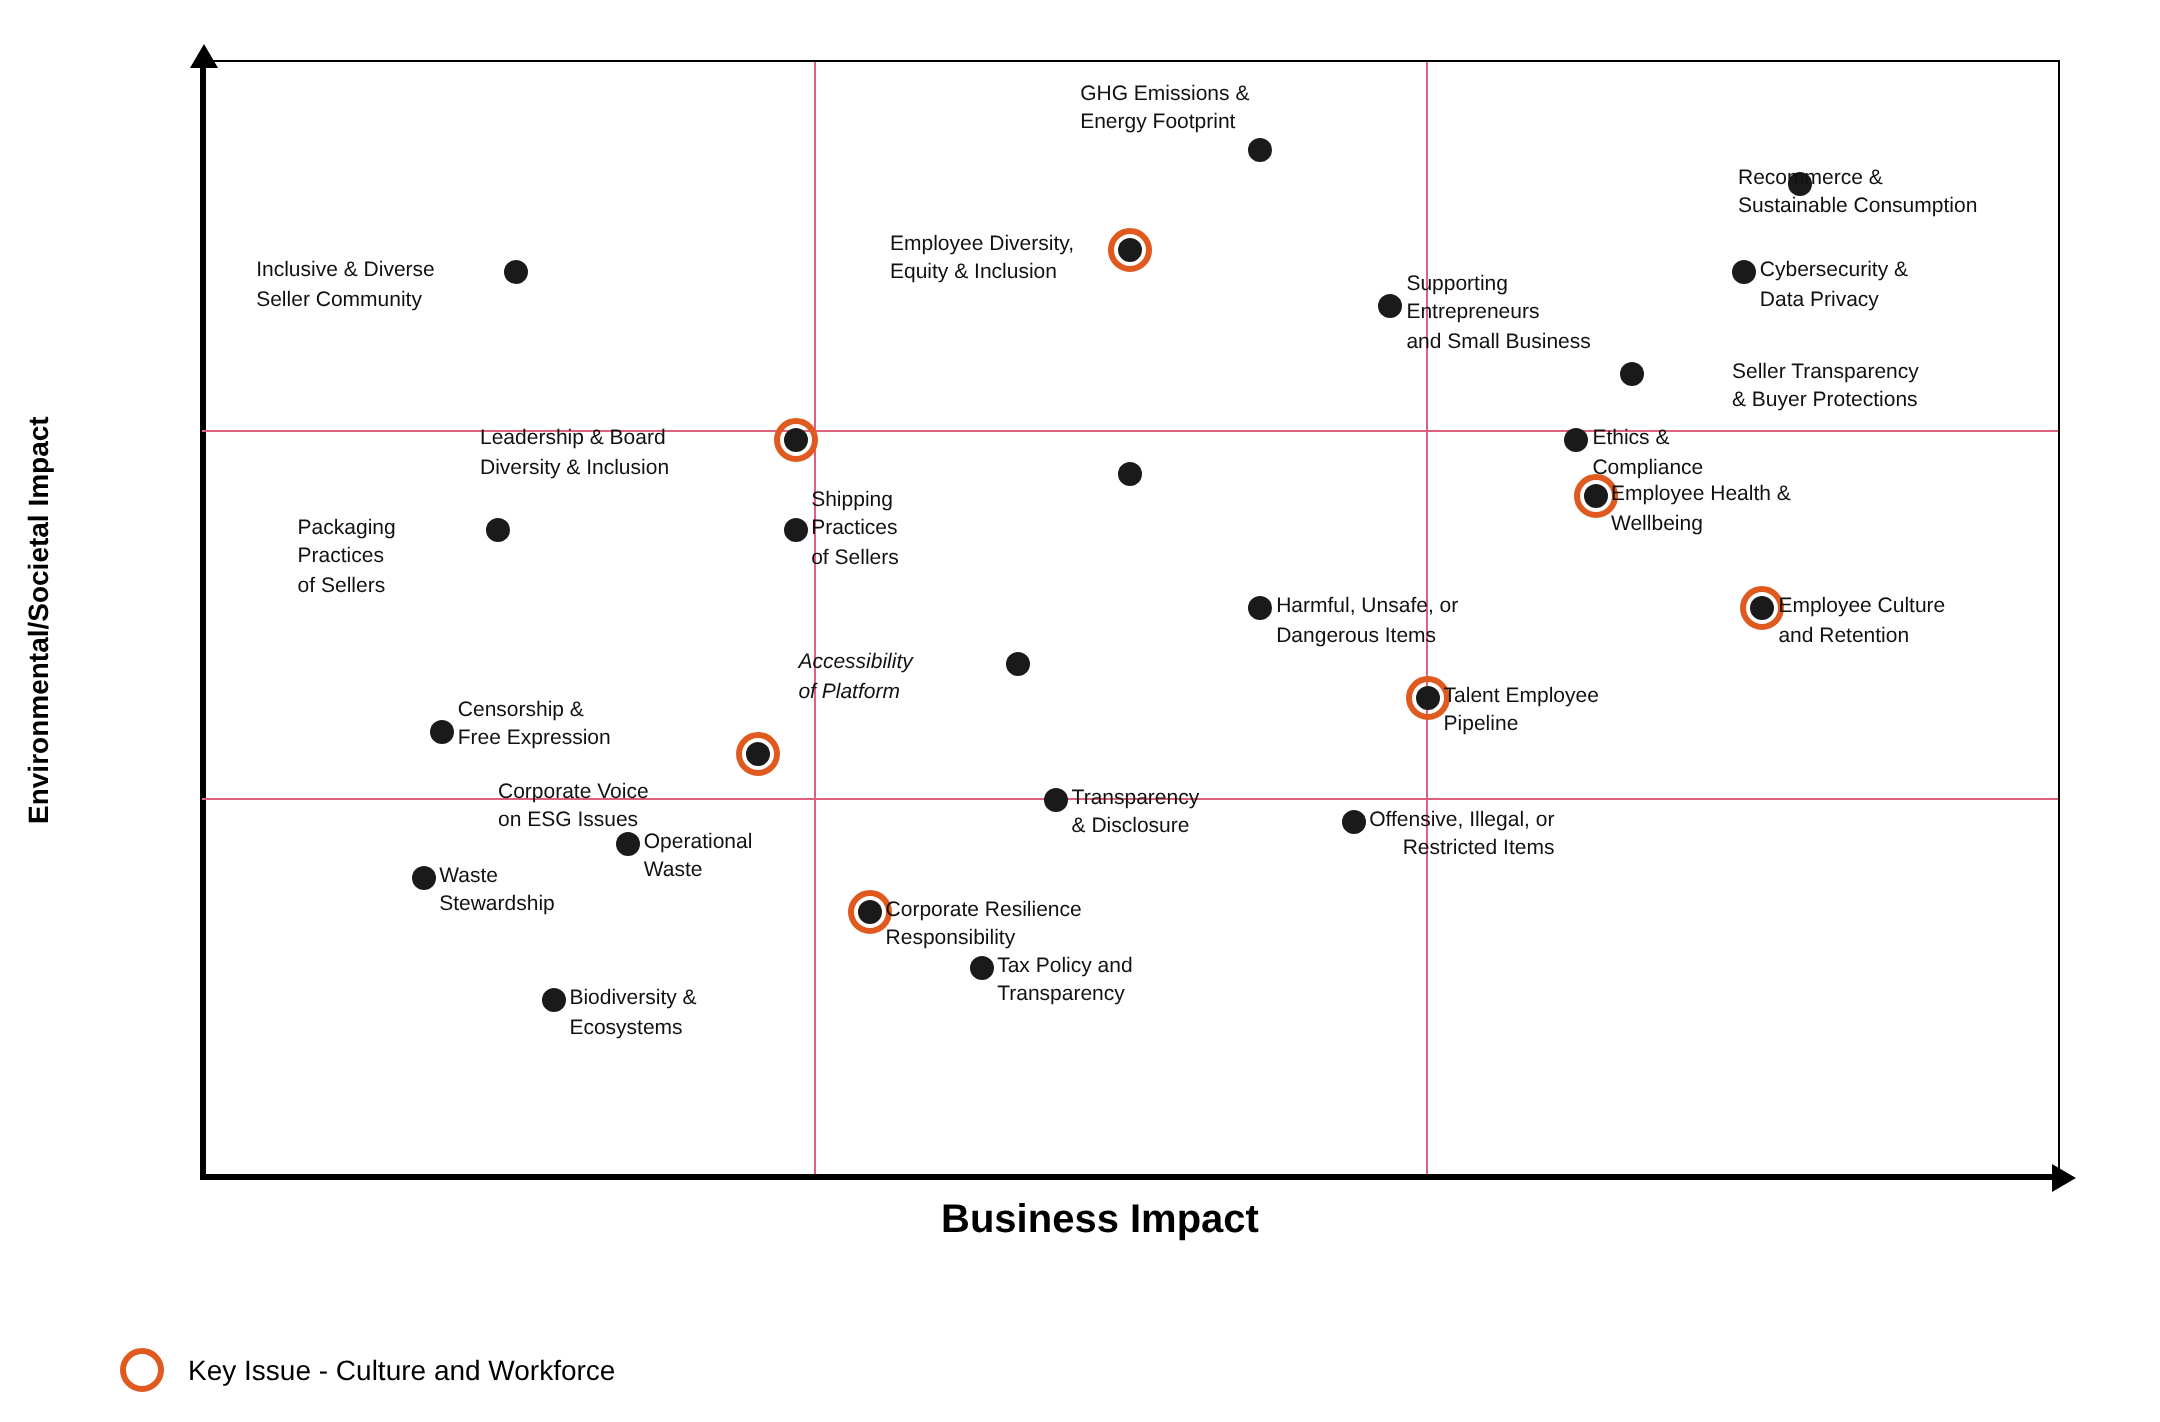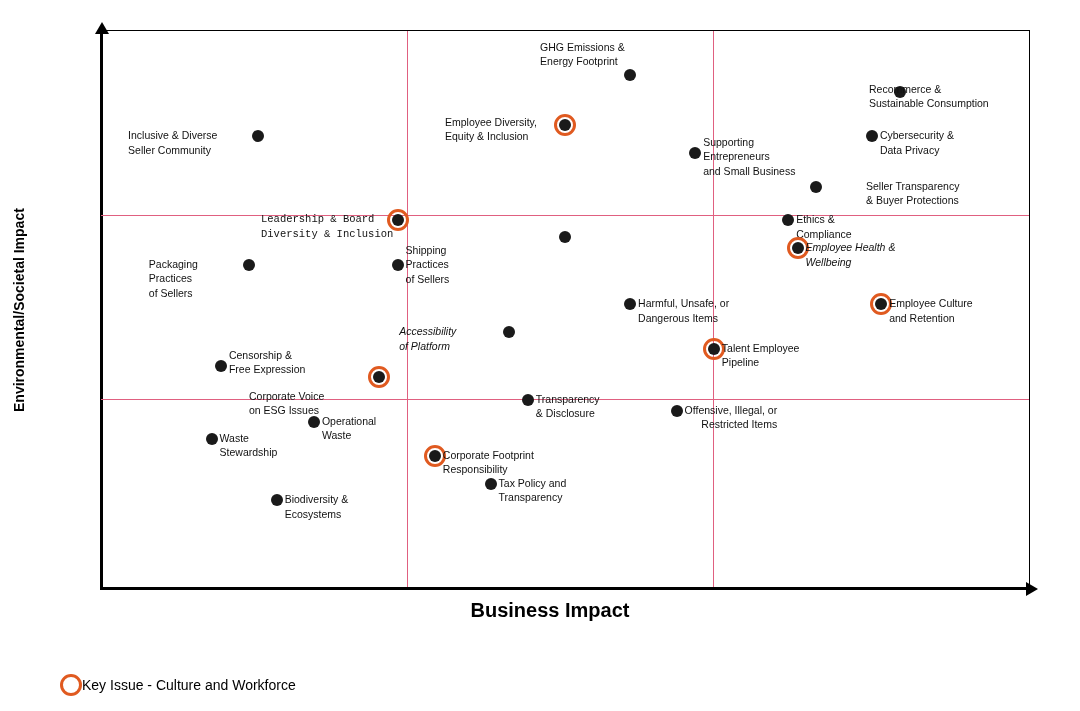--- a/index.html
+++ b/index.html
@@ -163,20 +163,21 @@
       white-space: nowrap;
     }
 
     
     .legend {
       position: absolute;
       bottom: 15px;
       left: 60px;
       display: flex;
       align-items: center;
+      gap: 12px;
       font-size: 14px;
     }
     .legend-ring {
       width: 22px;
       height: 22px;
       border-radius: 50%;
       border: 3px solid #e05a20;
       display: inline-block;
     }
   </style>
@@ -238,28 +239,28 @@
     <div class="point" style="left: 728.2px; top: 200.4px;">
       <div class="dot"></div>
     </div>
     <div class="label" style="left: 736.2px; top: 192.4px; white-space: pre;">Ethics &amp;
 Compliance</div>
     <div class="point" style="left: 337.6px; top: 200.4px;">
       <div class="ring-outer">
         <div class="ring-inner"></div>
       </div>
     </div>
-    <div class="label" style="left: 201px; top: 192.4px; white-space: pre; font-family: Liberation Mono, monospace;">Leadership &amp; Board
+    <div class="label" style="left: 180px; top: 192.4px; white-space: pre;">Leadership &amp; Board
 Diversity &amp; Inclusion</div>
     <div class="point" style="left: 737.5px; top: 228.4px;">
       <div class="ring-outer">
         <div class="ring-inner"></div>
       </div>
     </div>
-    <div class="label" style="left: 745.5px; top: 220.4px; white-space: pre; font-style: italic;">Employee Health &amp;
+    <div class="label" style="left: 745.5px; top: 220.4px; white-space: pre;">Employee Health &amp;
 Wellbeing</div>
     <div class="point" style="left: 505px; top: 217.2px;">
       <div class="dot"></div>
     </div>
     <div class="point" style="left: 337.6px; top: 245.2px;">
       <div class="dot"></div>
     </div>
     <div class="label" style="left: 345.6px; top: 223.2px; white-space: pre;">Shipping
 Practices
 of Sellers</div>
@@ -323,21 +324,21 @@
     <div class="point" style="left: 253.9px; top: 402px;">
       <div class="dot"></div>
     </div>
     <div class="label" style="left: 261.9px; top: 394px; white-space: pre;">Operational
 Waste</div>
     <div class="point" style="left: 374.8px; top: 435.6px;">
       <div class="ring-outer">
         <div class="ring-inner"></div>
       </div>
     </div>
-    <div class="label" style="left: 382.8px; top: 427.6px; white-space: pre;">Corporate Footprint
+    <div class="label" style="left: 382.8px; top: 427.6px; white-space: pre;">Corporate Resilience
 Responsibility</div>
     <div class="point" style="left: 430.6px; top: 463.6px;">
       <div class="dot"></div>
     </div>
     <div class="label" style="left: 438.6px; top: 455.6px; white-space: pre;">Tax Policy and
 Transparency</div>
     <div class="point" style="left: 216.7px; top: 480.4px;">
       <div class="dot"></div>
     </div>
     <div class="label" style="left: 224.7px; top: 472.4px; white-space: pre;">Biodiversity &amp;

